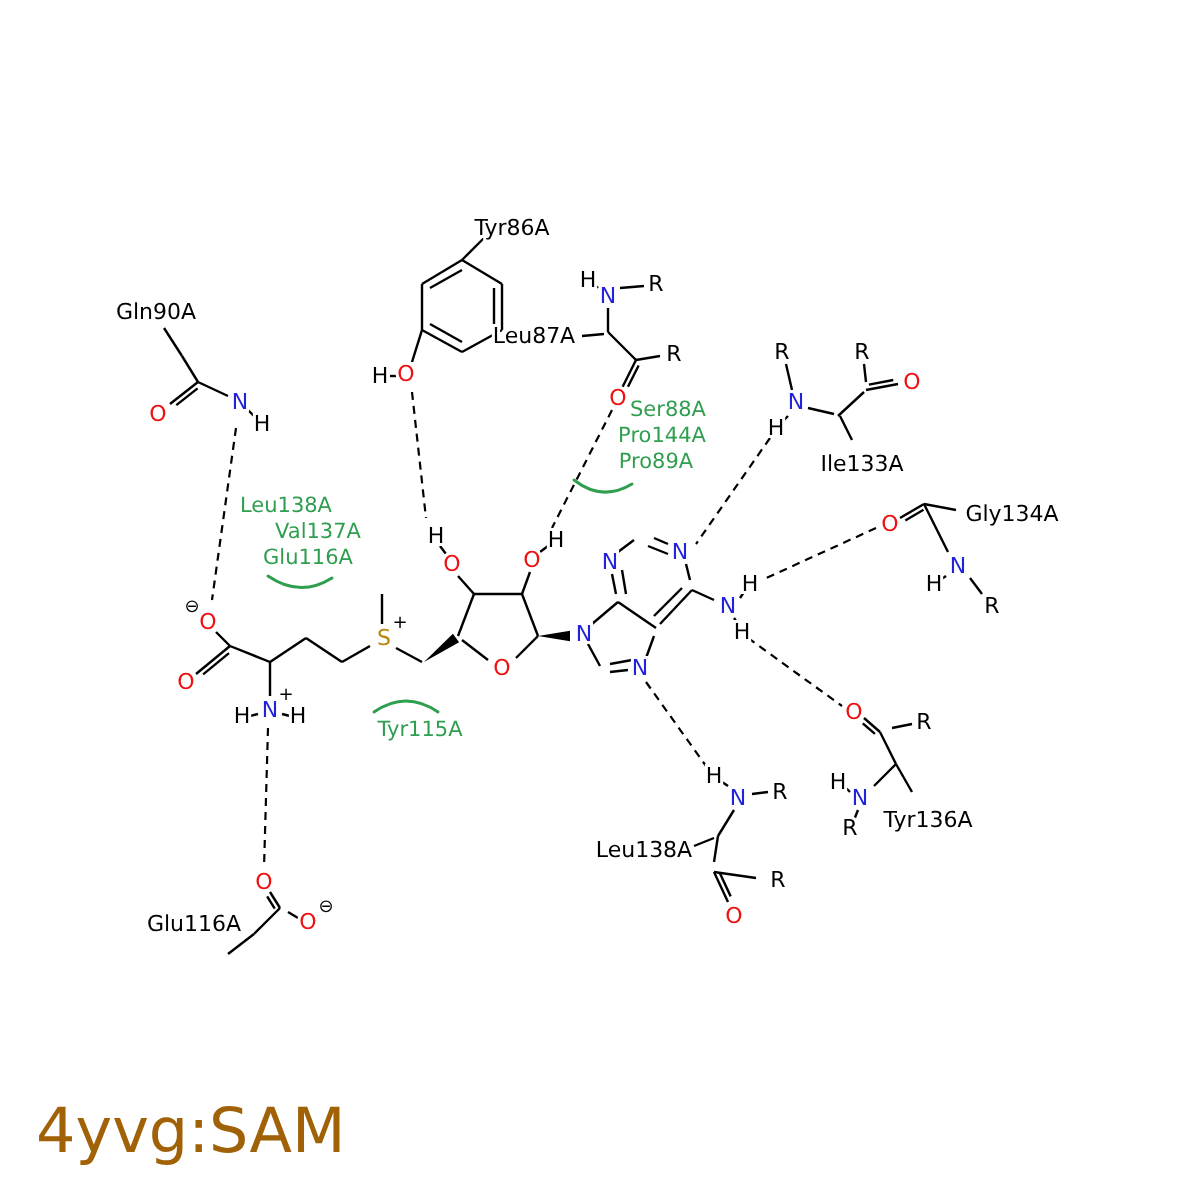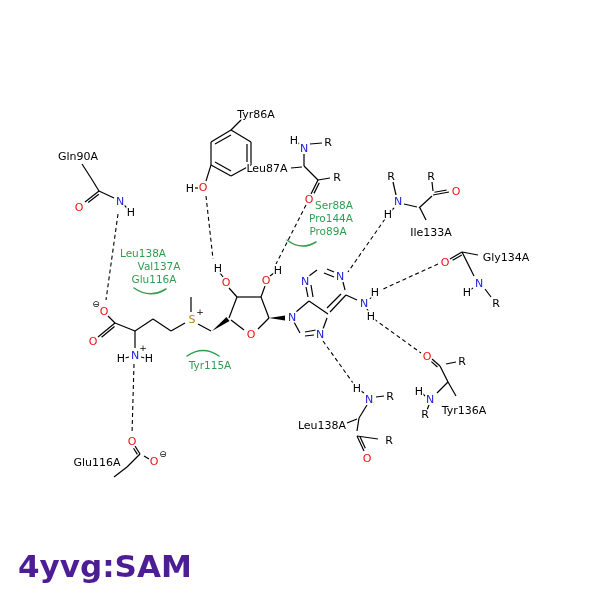--- a/index.html
+++ b/index.html
@@ -2,23 +2,22 @@
 <html><head>
 <meta charset="utf-8">
 <style>
   html,body{margin:0;padding:0;}
   body{
     width:600px;height:600px;background:#ffffff;position:relative;overflow:hidden;
     font-family:"DejaVu Sans",sans-serif;
   }
   #diagram{position:absolute;left:0;top:0;}
   #title{
-    position:absolute;left:18px;top:548px;font-size:31px;color:#4c1d95;
+    position:absolute;left:18px;top:548px;font-size:31px;color:#a16207;
     font-family:"DejaVu Sans",sans-serif;
-    font-weight:bold;
   }
   svg text{font-family:"DejaVu Sans",sans-serif;}
 </style>
 </head>
 <body>
 
 <svg id="diagram" width="600" height="600" viewBox="0 0 600 600">
     <path d="M 287 240 Q 301 251 316 242" fill="none" stroke="#2f9e4f" stroke-width="1.5" stroke-linecap="round"></path>
     <path d="M 134 288 Q 150 299 166 289" fill="none" stroke="#2f9e4f" stroke-width="1.5" stroke-linecap="round"></path>
     <path d="M 187 356 Q 203 345 219 356" fill="none" stroke="#2f9e4f" stroke-width="1.5" stroke-linecap="round"></path>

